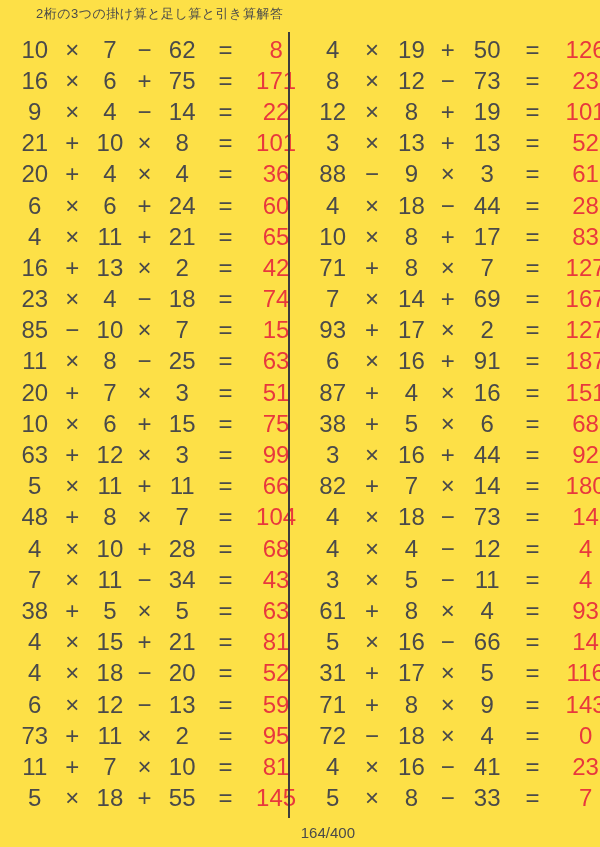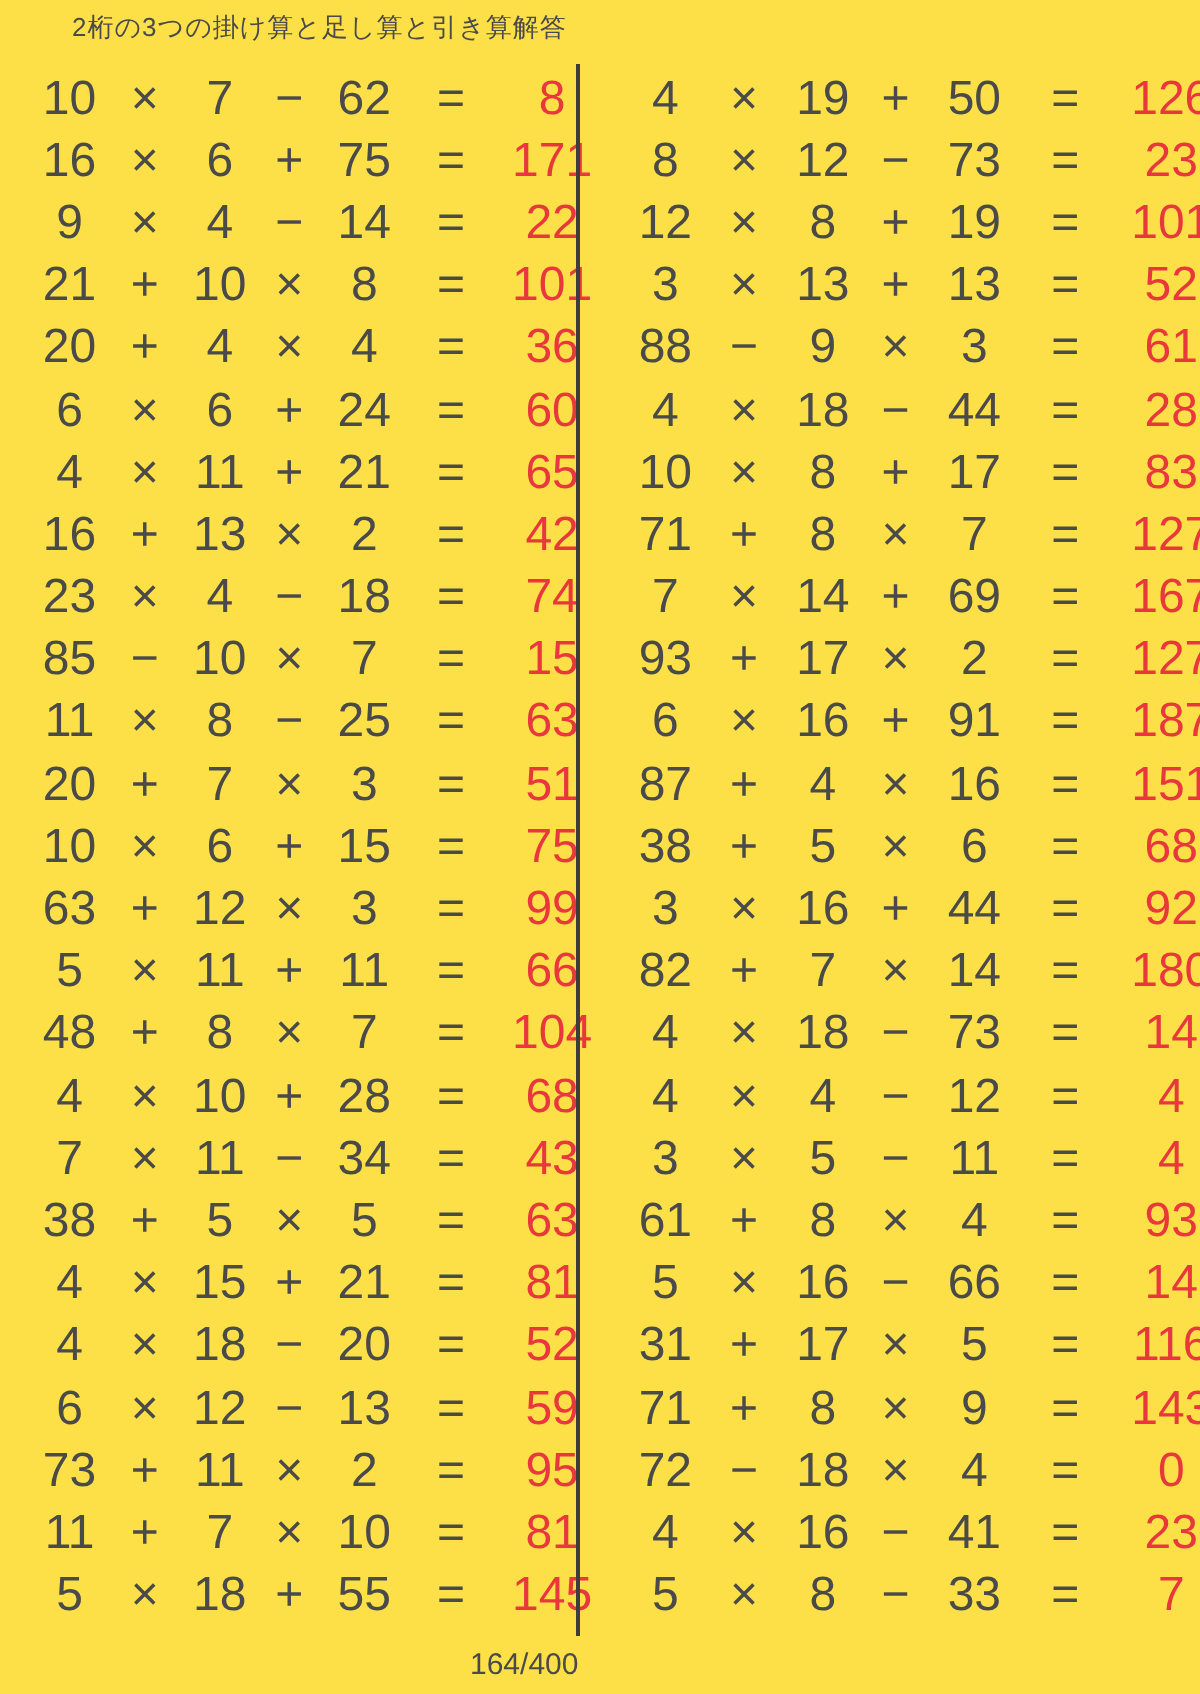--- a/index.html
+++ b/index.html
@@ -48,21 +48,21 @@
     left: 288px; top: 32px;
     width: 2px; height: 786px;
     background: #3d3d3d;
   }
   .row { display: contents; }
   .cell { line-height: 1; white-space: nowrap; }
   .cell.answer { color: var(--answer-red); }
   .page-num {
     position: absolute;
     top: 824px; left: 235px; width: 120px;
-    text-align: left;
+    text-align: right;
     font-size: 15px;
     color: var(--text-gray);
   }
   .credit {
     position: absolute;
     top: 826px; left: 436px;
     font-size: 13px;
     letter-spacing: 0.5px;
     color: var(--text-gray);
   }

